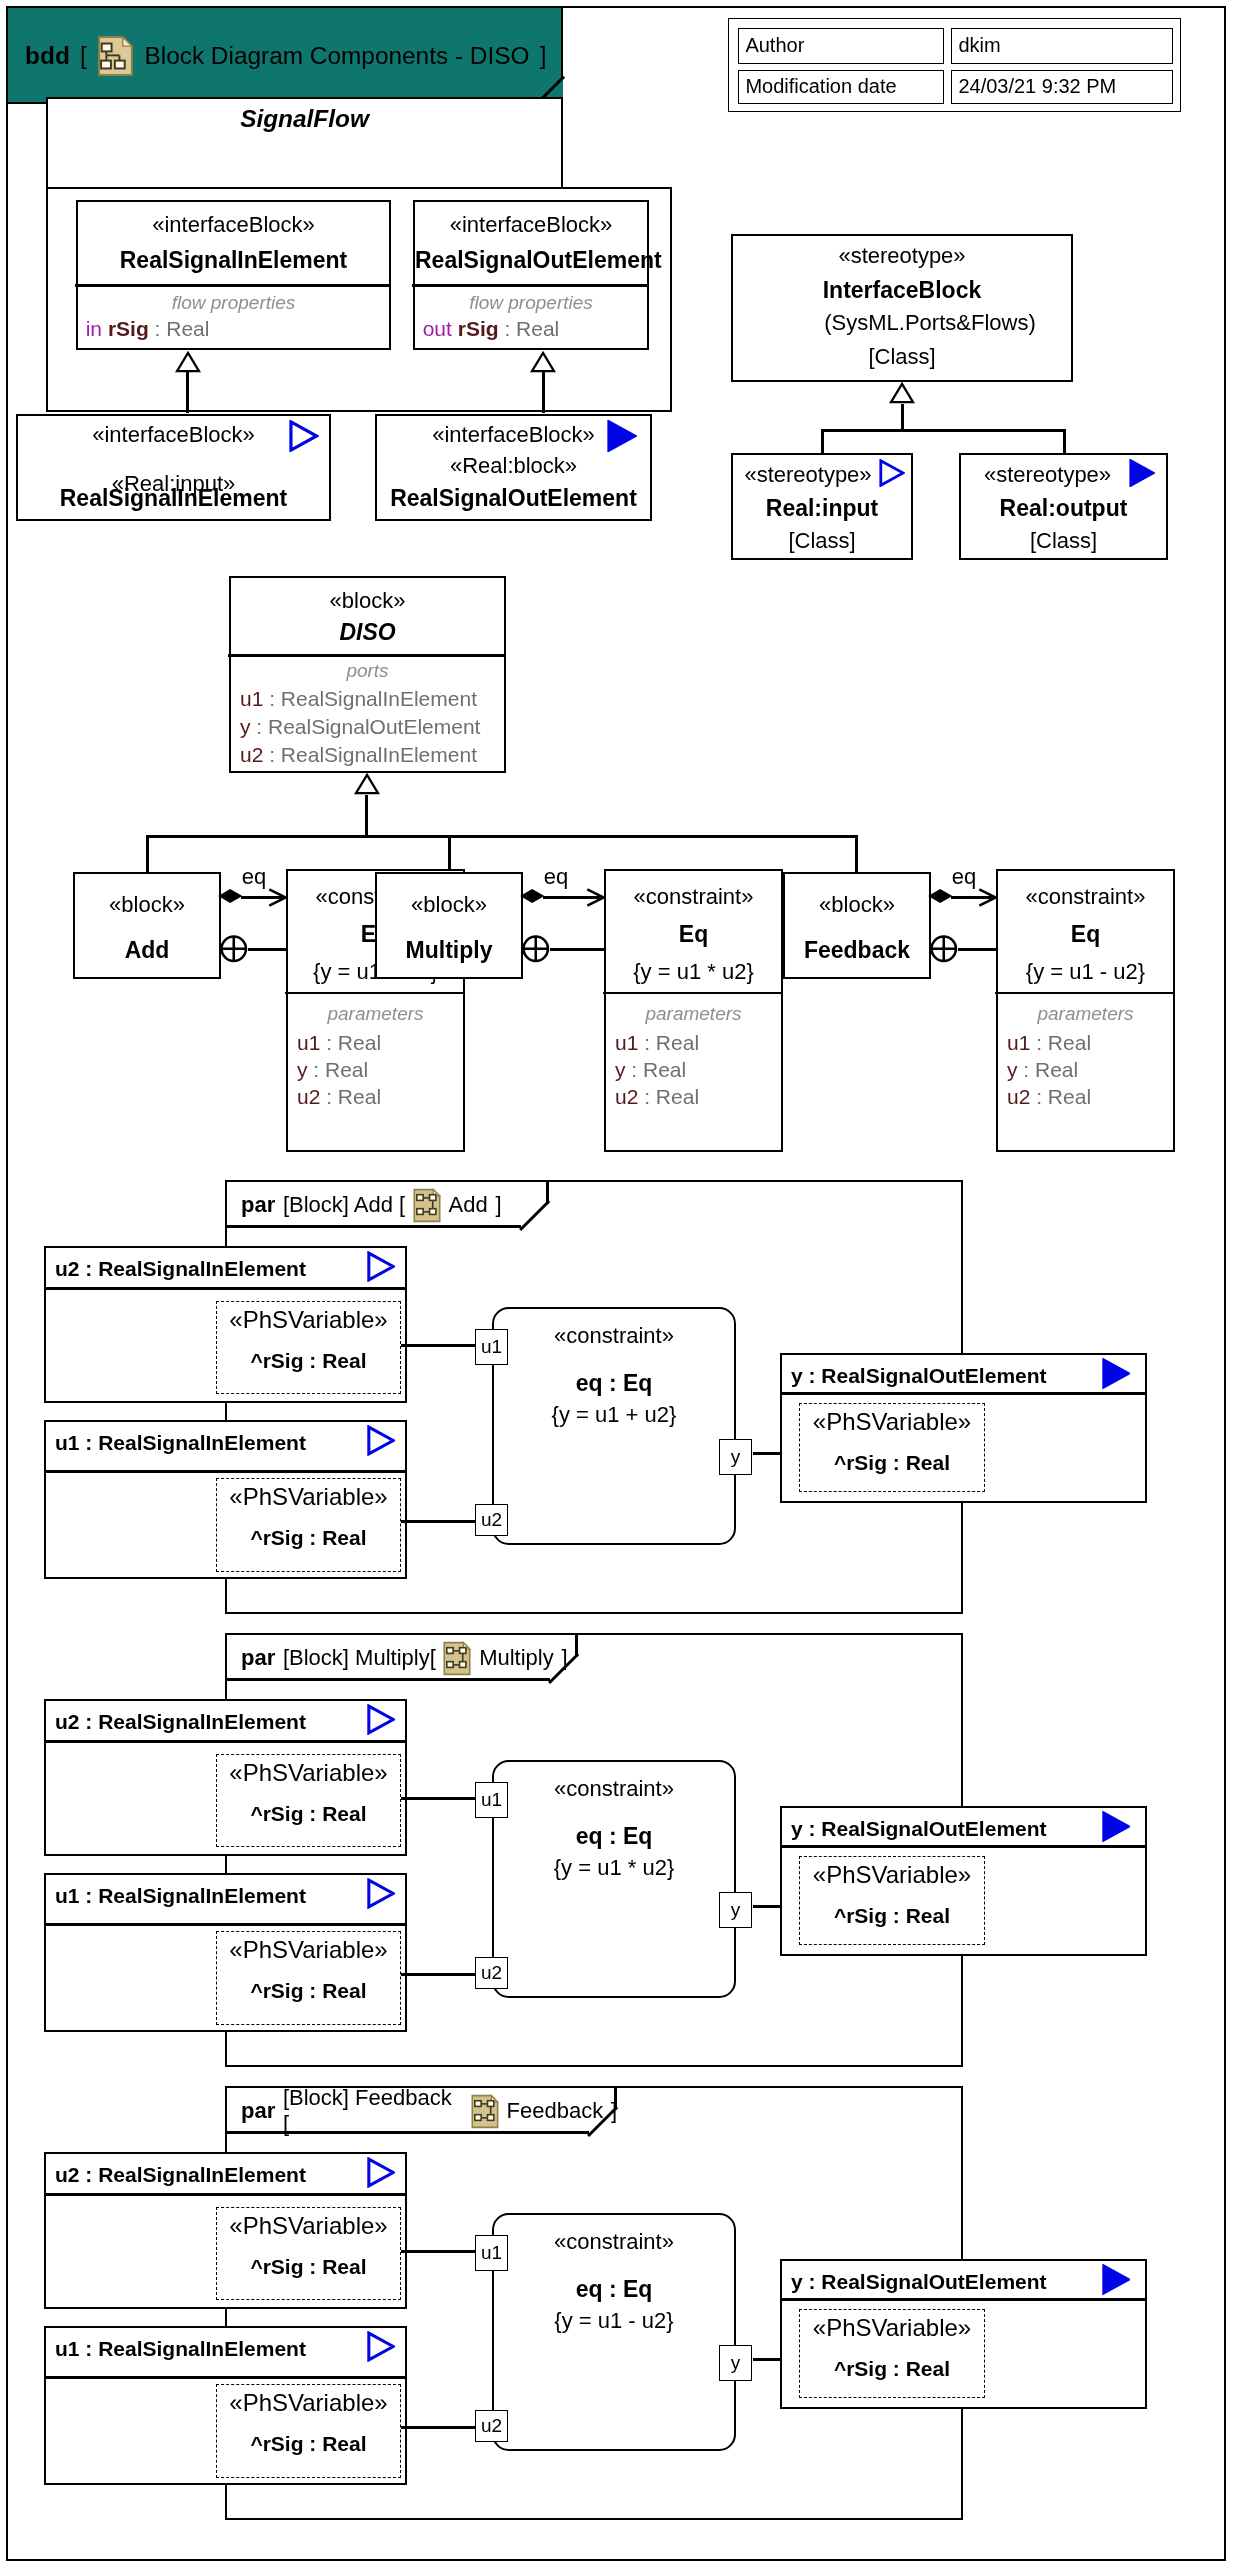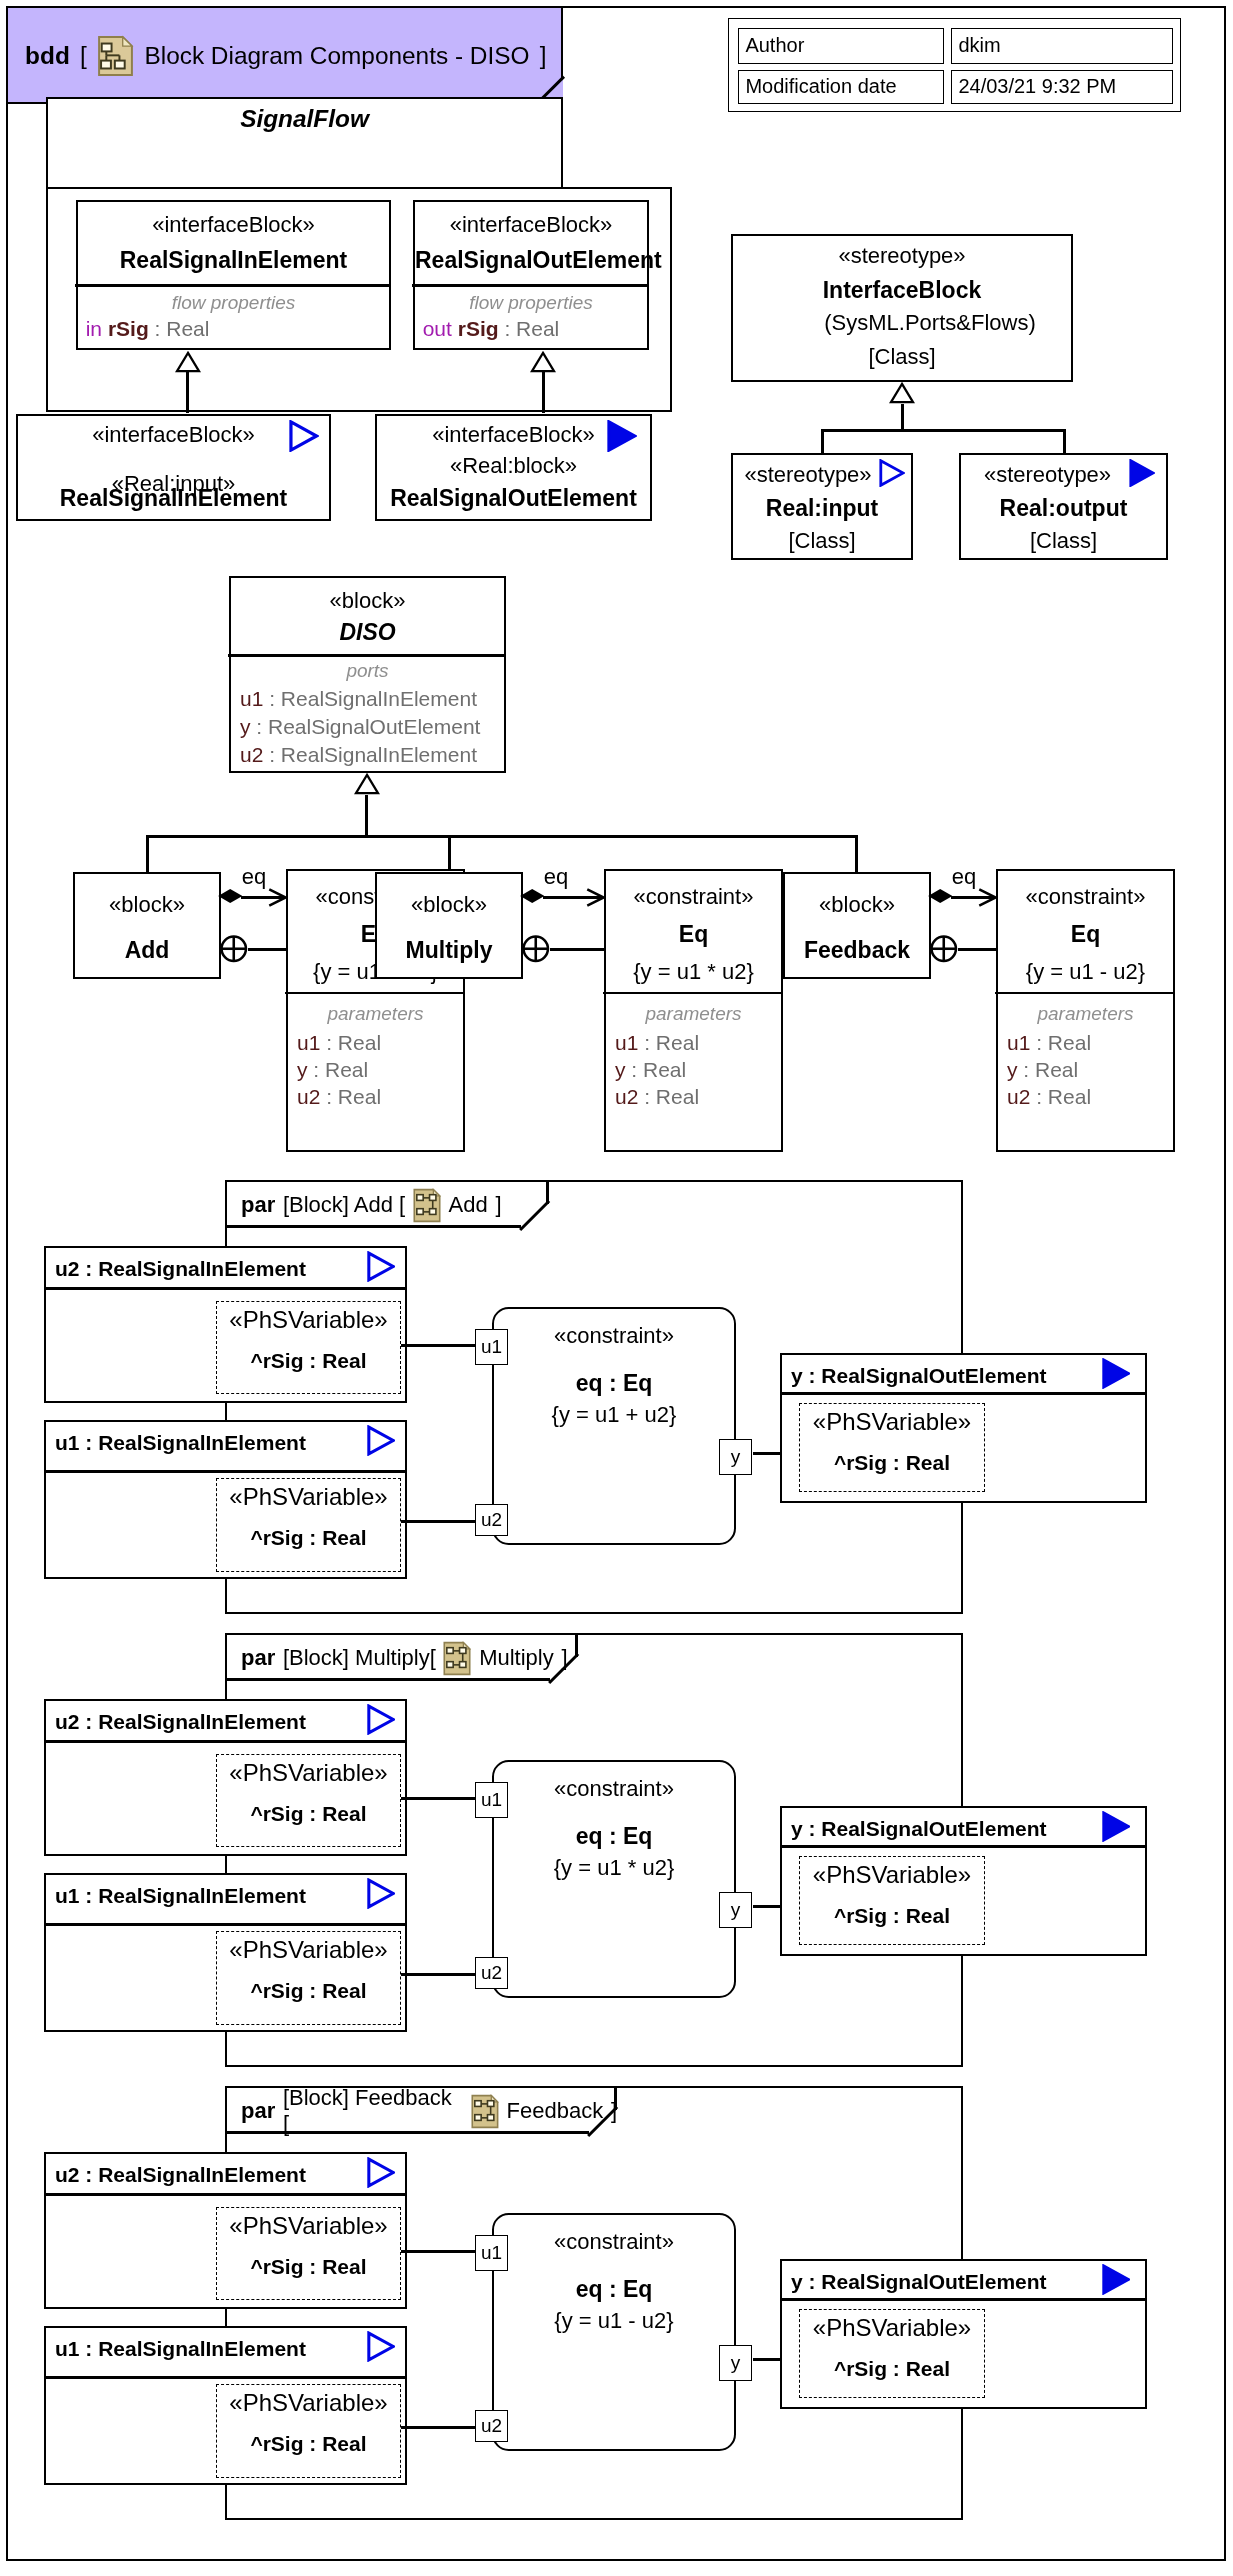--- a/index.html
+++ b/index.html
@@ -79,21 +79,21 @@
   .dash .d2{top:46px;height:26px;line-height:26px;font-size:21px;font-weight:bold;}
   .cbox .cc1{top:14px;height:26px;line-height:26px;}
   .cbox .cc2{top:60px;height:28px;line-height:28px;font-weight:bold;}
   .cbox .cc3{top:92px;height:27px;line-height:27px;}
 </style>
 </head>
 <body>
 
 <div class="abs" style="left:6.4px;top:6.4px;width:1220px;height:2555px;border:2.6px solid #000;"></div>
 
-<div class="abs" style="left:6.4px;top:6.4px;width:557px;height:98px;background:#c4b5fd;border-left:2.6px solid #000;border-top:2.6px solid #000;">
+<div class="abs" style="left:6.4px;top:6.4px;width:557px;height:98px;background:#0f766e;border-left:2.6px solid #000;border-top:2.6px solid #000;">
   <div class="abs" style="left:0;bottom:0;width:527px;height:2.6px;background:#000;"></div>
   <div class="abs" style="right:0;top:0;width:2.6px;height:71px;background:#000;"></div>
   <div class="abs" style="right:-6.4px;top:82px;width:42px;height:2.6px;background:#000;transform:rotate(-45deg);"></div>
   <div class="abs" style="left:0;top:0;width:100%;height:95px;display:flex;align-items:center;padding-left:16.7px;gap:10.3px;box-sizing:border-box;">
     <span style="font-weight:bold;font-size:24.4px;">bdd</span>
     <span style="font-size:24.4px;">[</span>
     <svg width="37" height="42" viewBox="0 0 56 64" style="position:static;">
       <path d="M3,3 h36 l14,14 v44 h-50 z" fill="#dbc999" stroke="#8f7f4b" stroke-width="3"></path>
       <path d="M39,3 l14,14 h-14 z" fill="#efe6c0" stroke="#8f7f4b" stroke-width="2"></path>
       <line x1="14" y1="25" x2="14" y2="31" stroke="#3f3a1f" stroke-width="3"></line>

